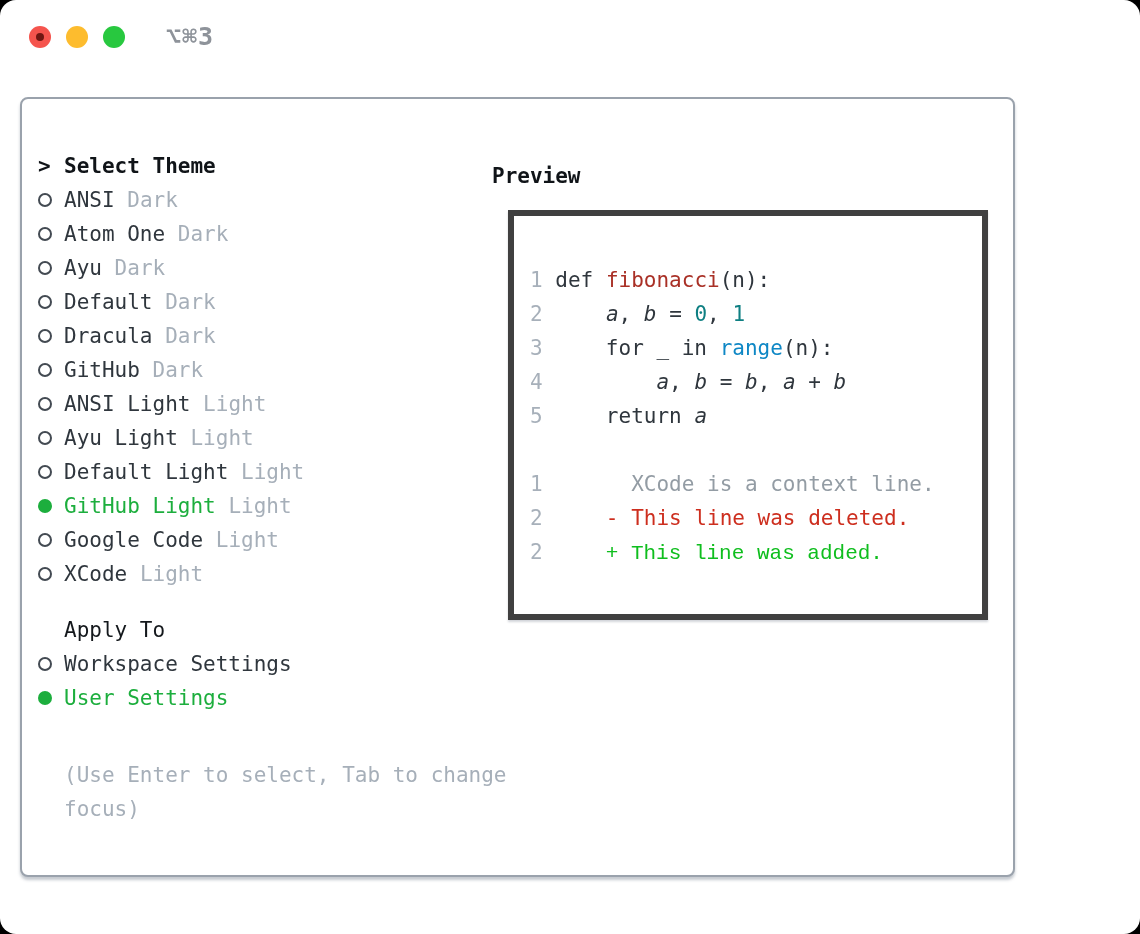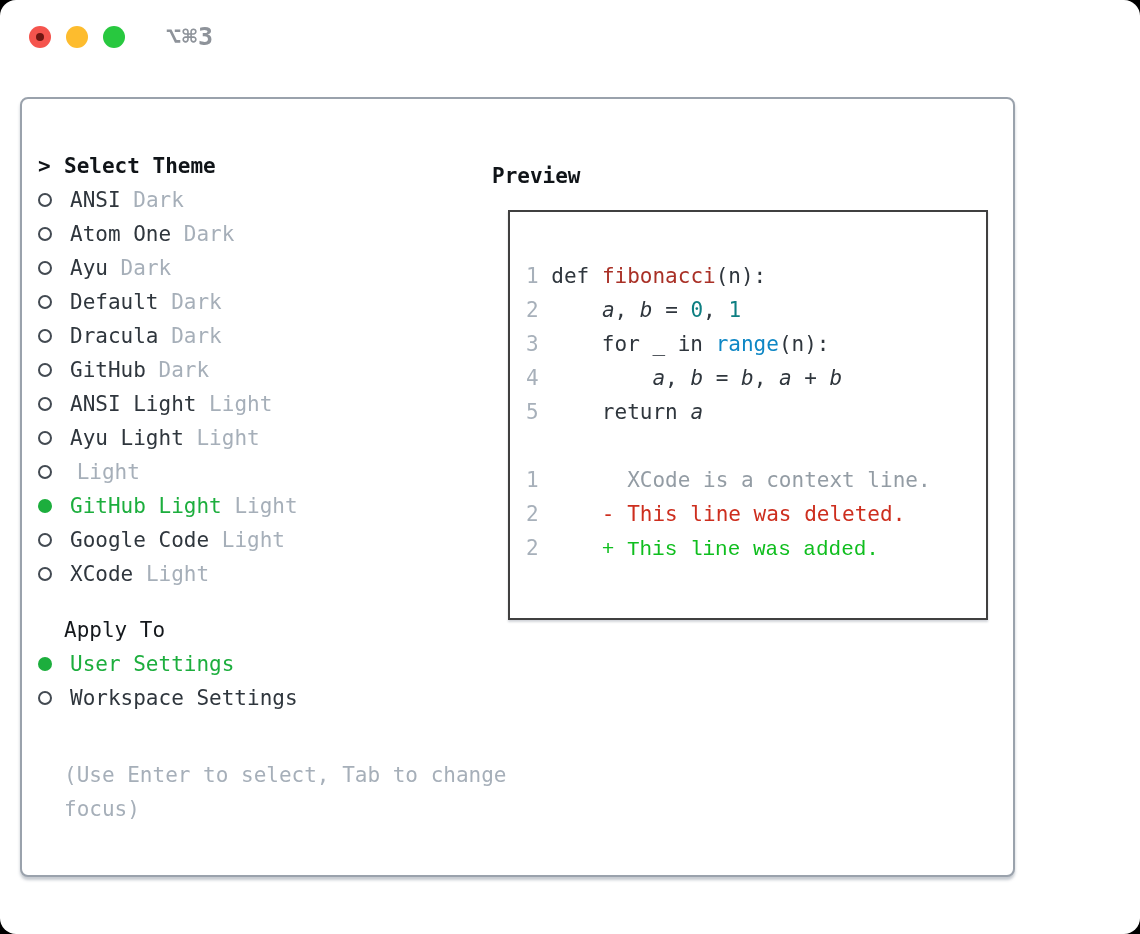--- a/index.html
+++ b/index.html
@@ -25,33 +25,33 @@
        padding:50px 0 0 16px;font-size:21px;line-height:34px;color:#2f363d;}
 
   
   .row{white-space:pre;height:34px;display:flex;align-items:center;}
   .marker{display:inline-flex;width:26px;flex:0 0 26px;align-items:center;}
   .radio{width:14px;height:14px;border-radius:50%;border:2px solid #434a52;
        box-sizing:border-box;}
   .radio.sel{border:none;background:#1cae3d;}
   .hdr{font-weight:700;color:#101418;}
   .pointer{width:26px;flex:0 0 26px;font-weight:700;color:#101418;}
-  .t-name{color:#2f363d;margin-left:6px;}
+  .t-name{color:#2f363d;}
   .t-name.sel{color:#1cae3d;}
   .variant{color:#a6afb9;}
   .variant::before{content:" ";white-space:pre;}
   .apply-hdr{margin-top:22px;margin-left:26px;color:#14181c;}
   .hint{margin-top:43px;margin-left:26px;max-width:445px;color:#a6afb9;
        line-height:34px;}
 
   
   .preview-col{position:absolute;left:470px;top:60px;}
   .preview-title{font-weight:700;color:#101418;height:34px;line-height:34px;}
   .preview-box{margin-left:16px;margin-top:17px;width:480px;height:410px;
-       box-sizing:border-box;border:2px solid #404040;background:#fff;
+       box-sizing:border-box;border:6px solid #404040;background:#fff;
        box-shadow:0 2px 2px rgba(125,135,148,.35);
        padding:47px 12px 0 16px;}
   .pv-line{white-space:pre;height:34px;line-height:34px;font-size:21px;}
   .c-code{color:#2f363d;}
   .c-var{color:#2f363d;font-style:italic;}
   .c-func{color:#a93026;}
   .c-num{color:#0e7f82;}
   .c-builtin{color:#0e87c5;}
   .c-lineno{color:#a7b0ba;}
   .c-context{color:#939ca4;}
@@ -78,31 +78,31 @@
 
     <div id="theme-list">
         <div class="row"><span class="marker"><span class="radio"></span></span><span class="t-name">ANSI</span><span class="variant">Dark</span></div>
         <div class="row"><span class="marker"><span class="radio"></span></span><span class="t-name">Atom One</span><span class="variant">Dark</span></div>
         <div class="row"><span class="marker"><span class="radio"></span></span><span class="t-name">Ayu</span><span class="variant">Dark</span></div>
         <div class="row"><span class="marker"><span class="radio"></span></span><span class="t-name">Default</span><span class="variant">Dark</span></div>
         <div class="row"><span class="marker"><span class="radio"></span></span><span class="t-name">Dracula</span><span class="variant">Dark</span></div>
         <div class="row"><span class="marker"><span class="radio"></span></span><span class="t-name">GitHub</span><span class="variant">Dark</span></div>
         <div class="row"><span class="marker"><span class="radio"></span></span><span class="t-name">ANSI Light</span><span class="variant">Light</span></div>
         <div class="row"><span class="marker"><span class="radio"></span></span><span class="t-name">Ayu Light</span><span class="variant">Light</span></div>
-        <div class="row"><span class="marker"><span class="radio"></span></span><span class="variant">Light</span></div>
+        <div class="row"><span class="marker"><span class="radio"></span></span><span class="t-name">Default Light</span><span class="variant">Light</span></div>
         <div class="row"><span class="marker"><span class="radio sel"></span></span><span class="t-name sel">GitHub Light</span><span class="variant">Light</span></div>
         <div class="row"><span class="marker"><span class="radio"></span></span><span class="t-name">Google Code</span><span class="variant">Light</span></div>
         <div class="row"><span class="marker"><span class="radio"></span></span><span class="t-name">XCode</span><span class="variant">Light</span></div>
       </div>
 
     <div class="row apply-hdr">Apply To</div>
 
     <div id="apply-list">
+        <div class="row"><span class="marker"><span class="radio"></span></span><span class="t-name">Workspace Settings</span></div>
         <div class="row"><span class="marker"><span class="radio sel"></span></span><span class="t-name sel">User Settings</span></div>
-        <div class="row"><span class="marker"><span class="radio"></span></span><span class="t-name">Workspace Settings</span></div>
       </div>
 
     <div class="hint">(Use Enter to select, Tab to change focus)</div>
 
     <div class="preview-col">
       <div class="preview-title">Preview</div>
       <div class="preview-box" id="preview-box">
           <div class="pv-line"><span class="c-lineno">1 </span><span class="c-code">def </span><span class="c-func">fibonacci</span><span class="c-code">(n):</span></div>
           <div class="pv-line"><span class="c-lineno">2 </span><span class="c-code">    </span><span class="c-var">a</span><span class="c-code">, </span><span class="c-var">b</span><span class="c-code"> = </span><span class="c-num">0</span><span class="c-code">, </span><span class="c-num">1</span></div>
           <div class="pv-line"><span class="c-lineno">3 </span><span class="c-code">    for _ in </span><span class="c-builtin">range</span><span class="c-code">(n):</span></div>

